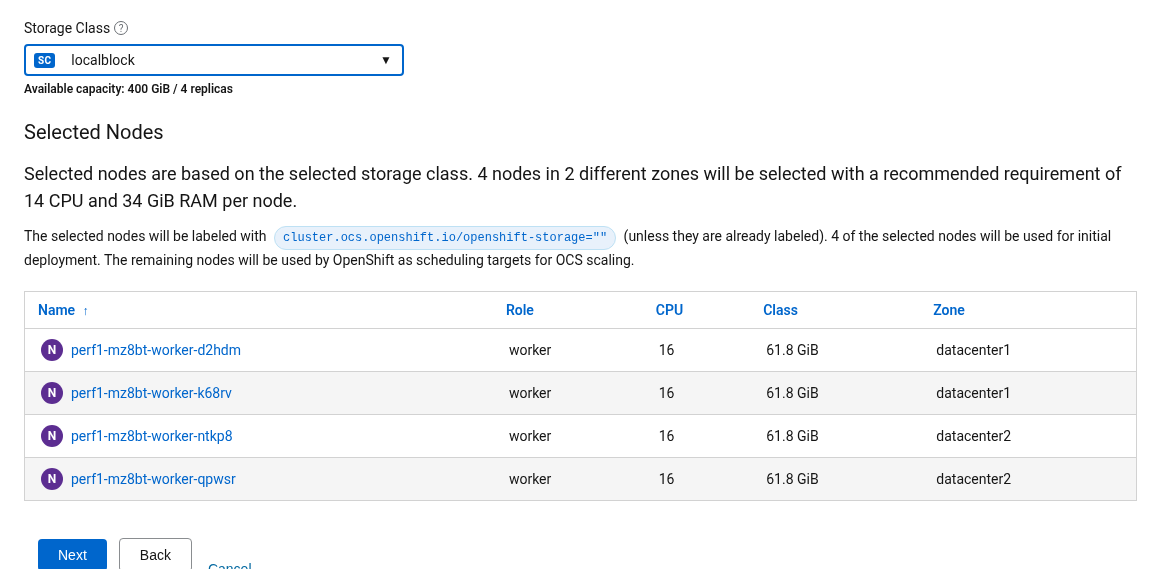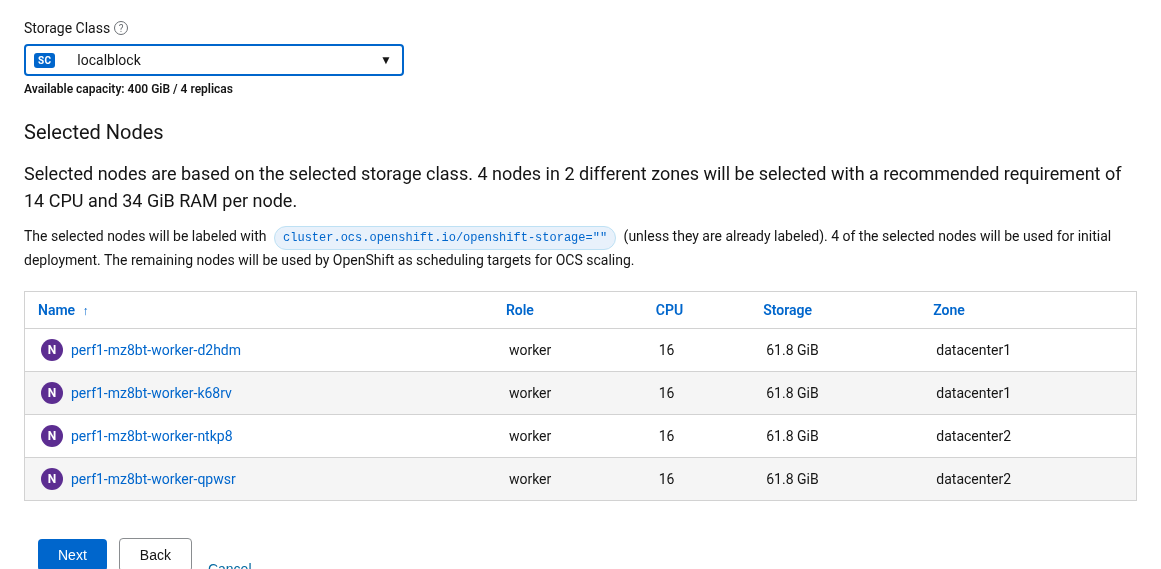--- a/index.html
+++ b/index.html
@@ -46,21 +46,21 @@
       background: #fff;
       cursor: pointer;
       display: flex;
       align-items: center;
       justify-content: space-between;
       position: relative;
     }
     .select-display-inner {
       display: flex;
       align-items: center;
-      gap: 22px;
+      gap: 16px;
     }
     .sc-badge {
       background: #0066cc;
       color: #fff;
       font-size: 10px;
       font-weight: 700;
       padding: 2px 4px;
       border-radius: 3px;
       letter-spacing: 0.3px;
     }
@@ -237,21 +237,21 @@
 
   <table class="nodes-table">
     <thead>
       <tr>
         <th>
           <span>Name</span>
           <span class="sort-icon">↑</span>
         </th>
         <th>Role</th>
         <th>CPU</th>
-        <th>Storage</th>
+        <th>Class</th>
         <th>Zone</th>
       </tr>
     </thead>
     <tbody id="nodes-tbody">
     <tr>
           <td>
       <div class="node-name-cell">
         <span class="node-icon">N</span>
         <a class="node-link">perf1-mz8bt-worker-d2hdm</a>
       </div>

